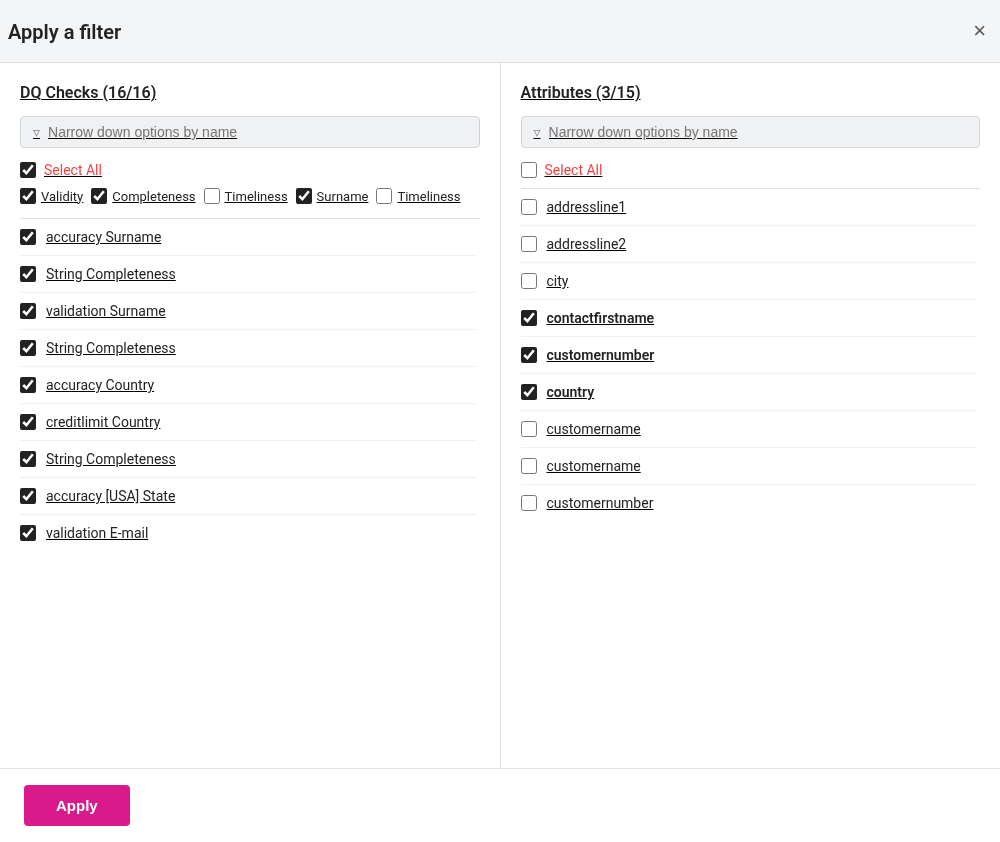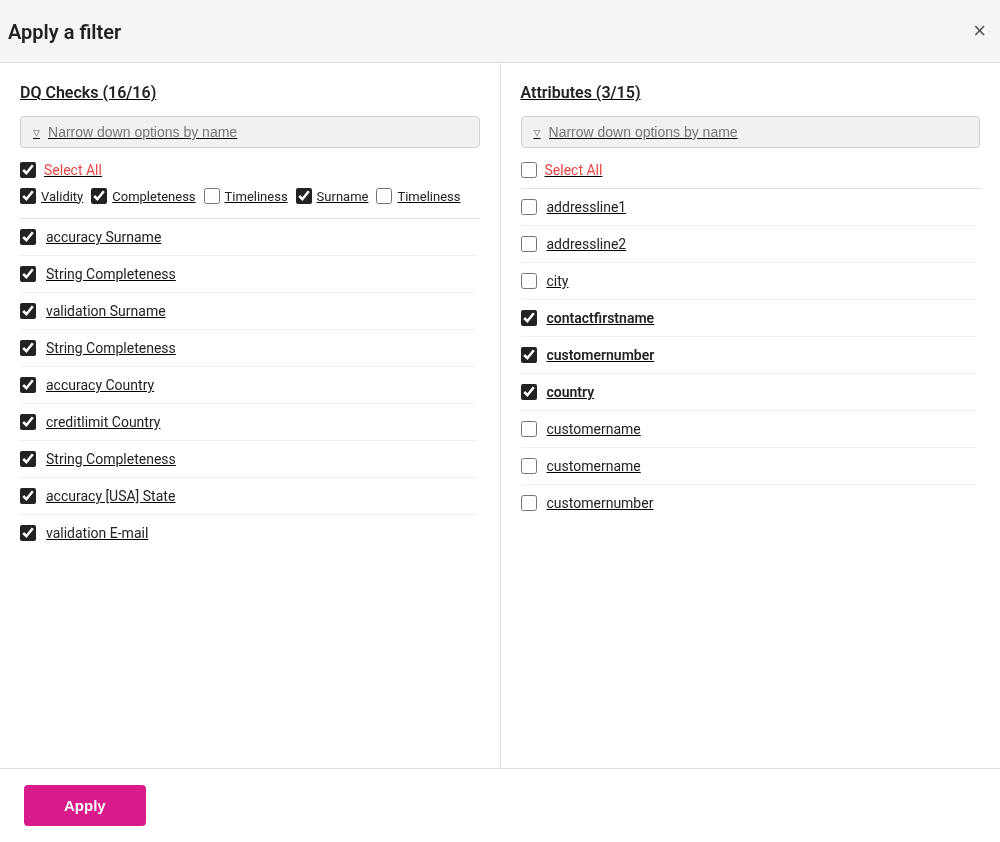--- a/index.html
+++ b/index.html
@@ -161,21 +161,21 @@
     .dialog-footer {
       padding: 16px 24px;
       border-top: 1px solid #e0e0e0;
       background: #fff;
     }
     .apply-btn {
       background: #d91a8b;
       color: #fff;
       border: none;
       border-radius: 4px;
-      padding: 12px 40px;
+      padding: 12px 32px;
       font-size: 15px;
       font-weight: 600;
       cursor: pointer;
     }
   </style>
 </head>
 <body>
 
 <div class="dialog">
 

